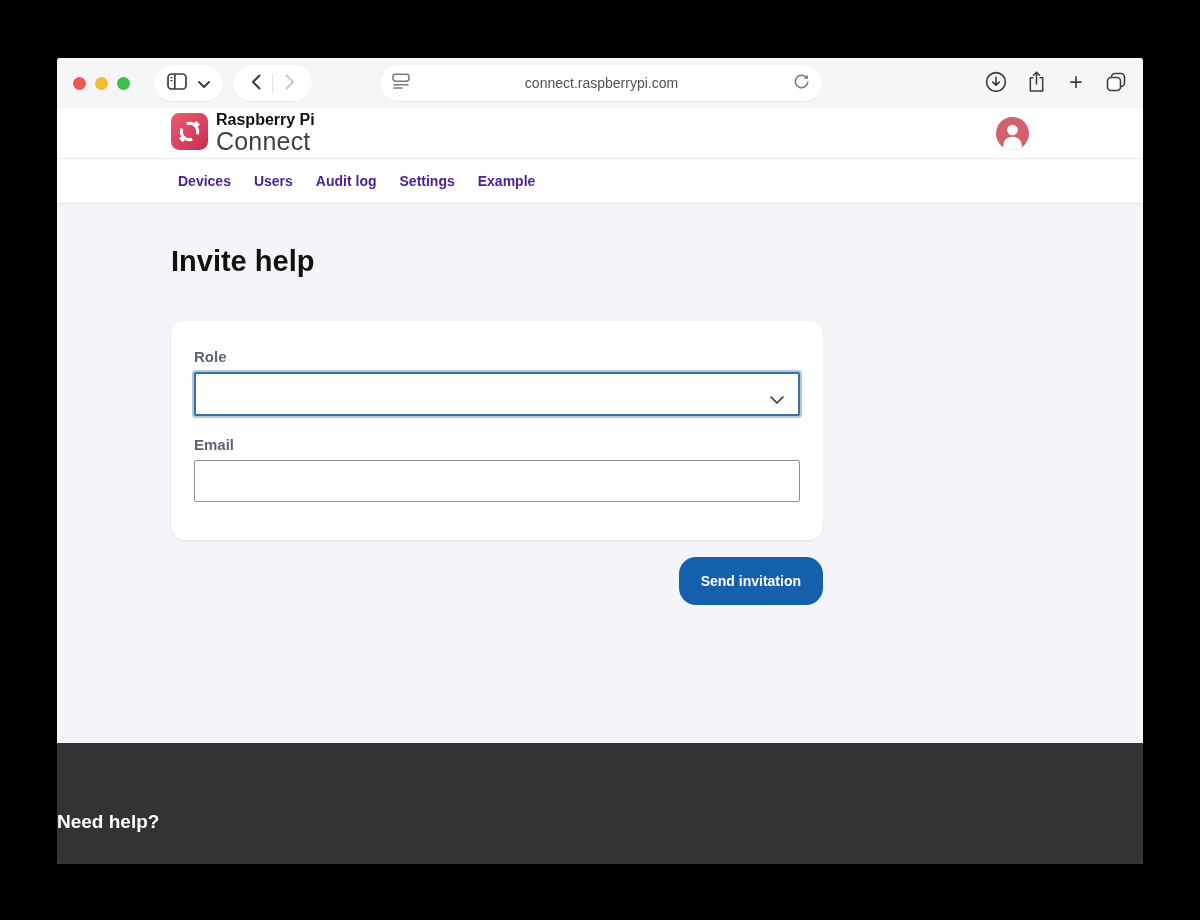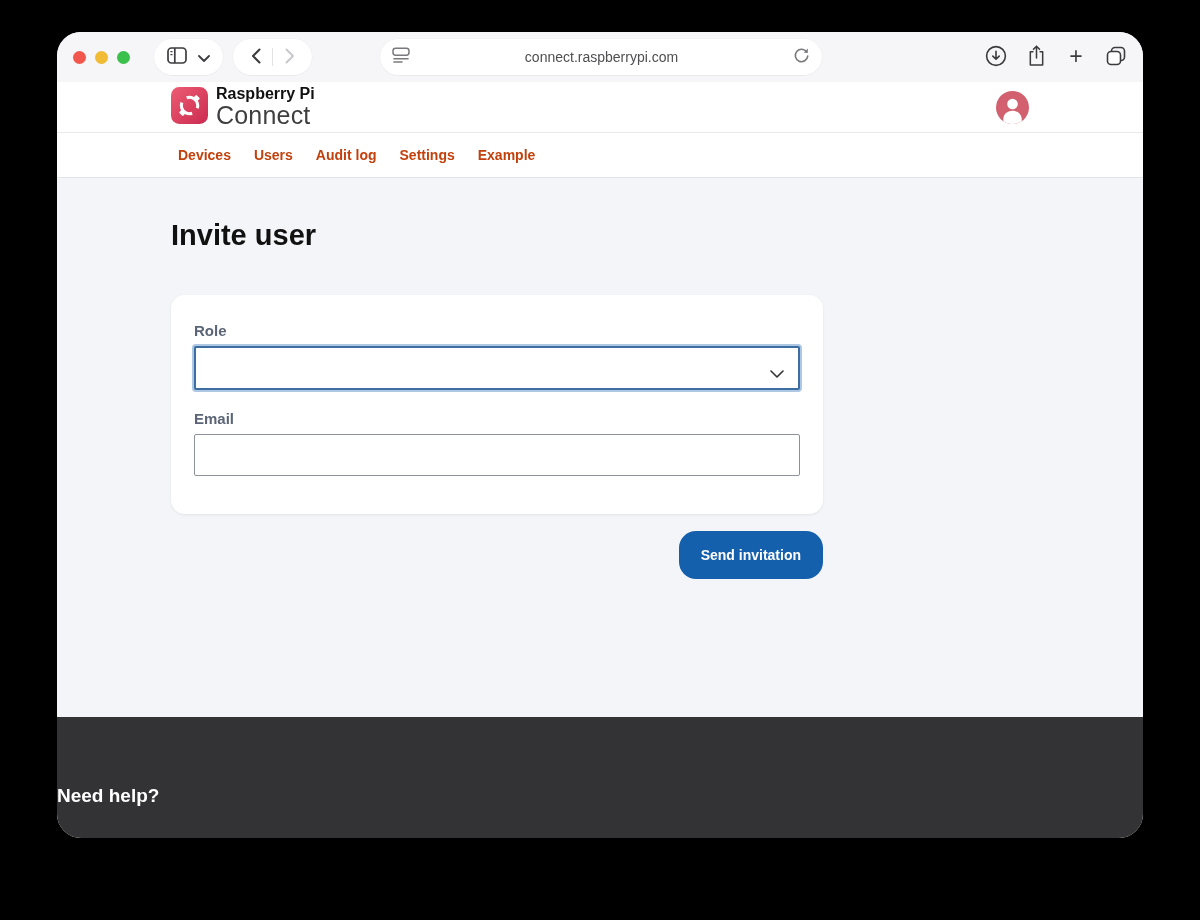--- a/index.html
+++ b/index.html
@@ -1,20 +1,20 @@
 <!DOCTYPE html>
 <html><head>
 <meta charset="utf-8">
 <style>
   * { margin:0; padding:0; box-sizing:border-box; }
   html,body { width:1200px; height:920px; background:#000; font-family:"Liberation Sans", sans-serif; overflow:hidden; }
 
   .window {
-    position:absolute; left:57px; top:32px; width:1086px; height:806px;
-    border-radius:24px; overflow:hidden; background:#fff;
+    position:absolute; left:57px; top:58px; width:1086px; height:806px;
+    border-radius:3px; overflow:hidden; background:#fff;
     box-shadow:0 22px 55px rgba(0,0,0,0.55);
     display:flex; flex-direction:column;
   }
 
   
   .toolbar {
     height:50px; flex:0 0 50px; background:#f6f5f7;
     display:flex; align-items:center; padding:0 16px; position:relative;
   }
   .traffic { display:flex; gap:9px; margin-right:24px; }
@@ -60,21 +60,21 @@
     display:flex; align-items:center; padding:0 121px;
   }
   .org-switcher { display:flex; align-items:center; gap:13px; cursor:pointer; }
   .org-name { font-size:15px; font-weight:700; color:#2a2a2a; }
 
   
   .nav-bar {
     height:45px; flex:0 0 45px; background:#fff; border-bottom:1px solid #e4e4e8;
     display:flex; align-items:center; gap:23px; padding:0 121px;
   }
-  .nav-item { font-size:14px; font-weight:700; color:#c2410c; text-decoration:none; cursor:pointer; }
+  .nav-item { font-size:14px; font-weight:700; color:#4c1d95; text-decoration:none; cursor:pointer; }
 
   
   .content { flex:1; background:#f4f5f9; padding:41px 0 0 114px; }
   .page-title { font-size:29px; font-weight:700; color:#111; }
   .form-col { width:652px; display:flex; flex-direction:column; margin-top:43px; }
   .card {
     background:#fff; border-radius:14px; padding:27px 23px 38px 23px;
     box-shadow:0 1px 3px rgba(0,0,0,0.07);
   }
   .field-label { display:block; font-size:15px; font-weight:700; color:#5b6577; margin-bottom:7px; }
@@ -239,21 +239,21 @@
 
   <nav class="nav-bar">
     <a class="nav-item">Devices</a>
     <a class="nav-item">Users</a>
     <a class="nav-item">Audit log</a>
     <a class="nav-item">Settings</a>
     <a class="nav-item">Example</a>
   </nav>
 
   <main class="content">
-    <h1 class="page-title">Invite user</h1>
+    <h1 class="page-title">Invite help</h1>
 
     <div class="form-col">
       <div class="card">
         <label class="field-label">Role</label>
         <div class="select-wrap">
           <select class="role-select">
             <option label=""></option>
           </select>
           <span class="select-chevron">
             <svg width="14" height="8" viewBox="0 0 14 8">

